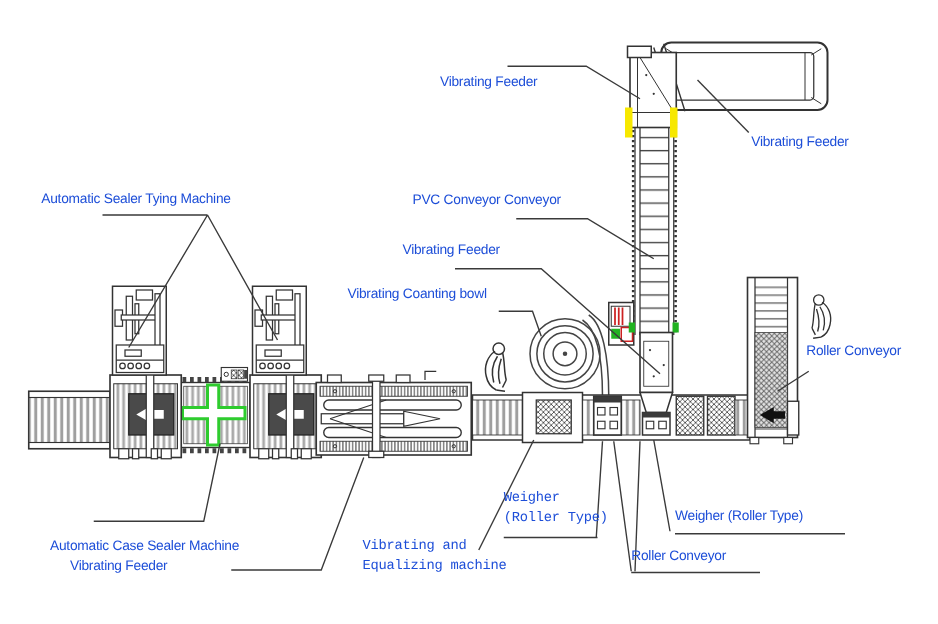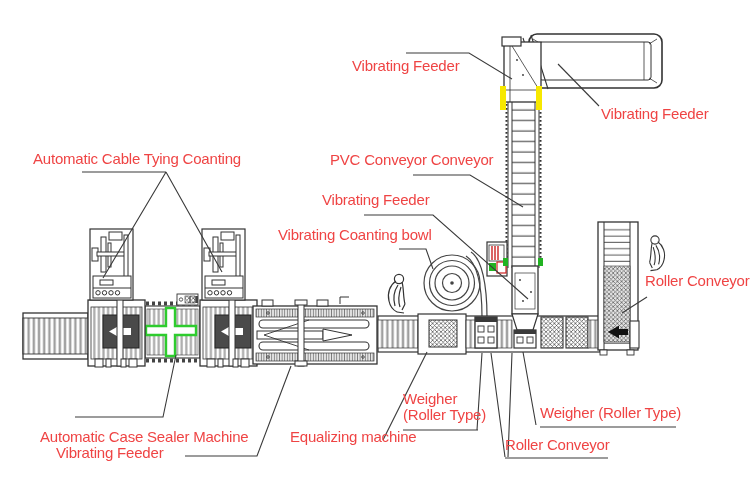--- a/index.html
+++ b/index.html
@@ -1,21 +1,21 @@
 <!DOCTYPE html>
 <html><head>
 <meta charset="utf-8">
 <style>
   html,body{margin:0;padding:0;background:#fff;}
   #stage{position:relative;width:750px;height:499px;background:#fff;overflow:hidden;
          font-family:"Liberation Sans",sans-serif;}
   #stage svg{position:absolute;left:0;top:0;}
-  .lbl{position:absolute;font-size:15px;line-height:16px;color:#ef4444;white-space:nowrap;
+  .lbl{position:absolute;font-size:11px;line-height:16px;color:#1d4ed8;white-space:nowrap;
        letter-spacing:-0.2px;}
-  .lbl span{display:block;}
+  .lbl span{display:block;font-family:Liberation Mono, monospace;}
 </style>
 </head>
 <body>
 
 <div id="stage">
 
 <svg width="750" height="499" viewBox="0 0 750 499">
   <defs>
     <pattern id="pRoller" width="5.2" height="10" patternUnits="userSpaceOnUse">
       <rect width="5.2" height="10" fill="#fff"></rect>
@@ -244,30 +244,31 @@
     <path d="M647,297 L622,313"></path>
     <path d="M75,417 H163 L176,355"></path>
     <path d="M185,456 H257 L291,366"></path>
     <path d="M383,440 L427,352"></path>
     <path d="M403,430 H478 M477,430 L482,353"></path>
     <path d="M540,427 H676 M536,425 L523,352"></path>
     <path d="M505,458 H608 M505,457 L491,353 M508,457 L512,353"></path>
   </g>
 </svg>
 
-  <div class="lbl" style="left:33px;top:151px">Automatic Cable Tying Coanting</div>
+  <div class="lbl" style="left:33px;top:151px">Automatic Sealer Tying Machine</div>
   <div class="lbl" style="left:352px;top:58px">Vibrating Feeder</div>
   <div class="lbl" style="left:601px;top:106px">Vibrating Feeder</div>
   <div class="lbl" style="left:330px;top:152px">PVC Conveyor Conveyor</div>
   <div class="lbl" style="left:322px;top:192px">Vibrating Feeder</div>
   <div class="lbl" style="left:278px;top:227px">Vibrating Coanting bowl</div>
   <div class="lbl" style="left:645px;top:273px">Roller Conveyor</div>
   <div class="lbl" style="left:40px;top:429px">Automatic Case Sealer Machine</div>
   <div class="lbl" style="left:56px;top:445px">Vibrating Feeder</div>
   <div class="lbl" style="left:290px;top:429px">
+    <span>Vibrating and</span>
     <span>Equalizing machine</span>
   </div>
   <div class="lbl" style="left:403px;top:391px">
     <span>Weigher</span>
     <span>(Roller Type)</span>
   </div>
   <div class="lbl" style="left:540px;top:405px">Weigher (Roller Type)</div>
   <div class="lbl" style="left:505px;top:437px">Roller Conveyor</div>
 </div>
 

